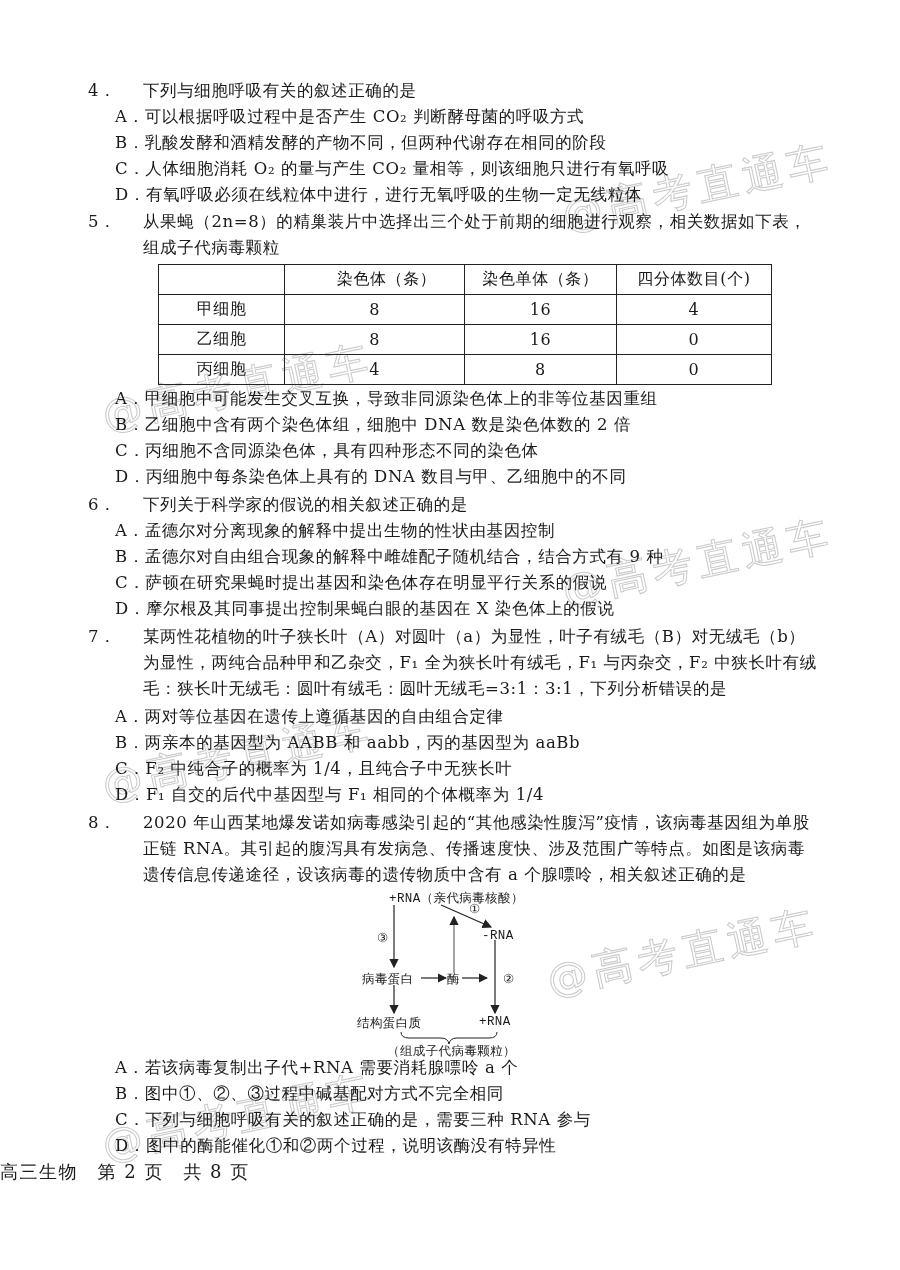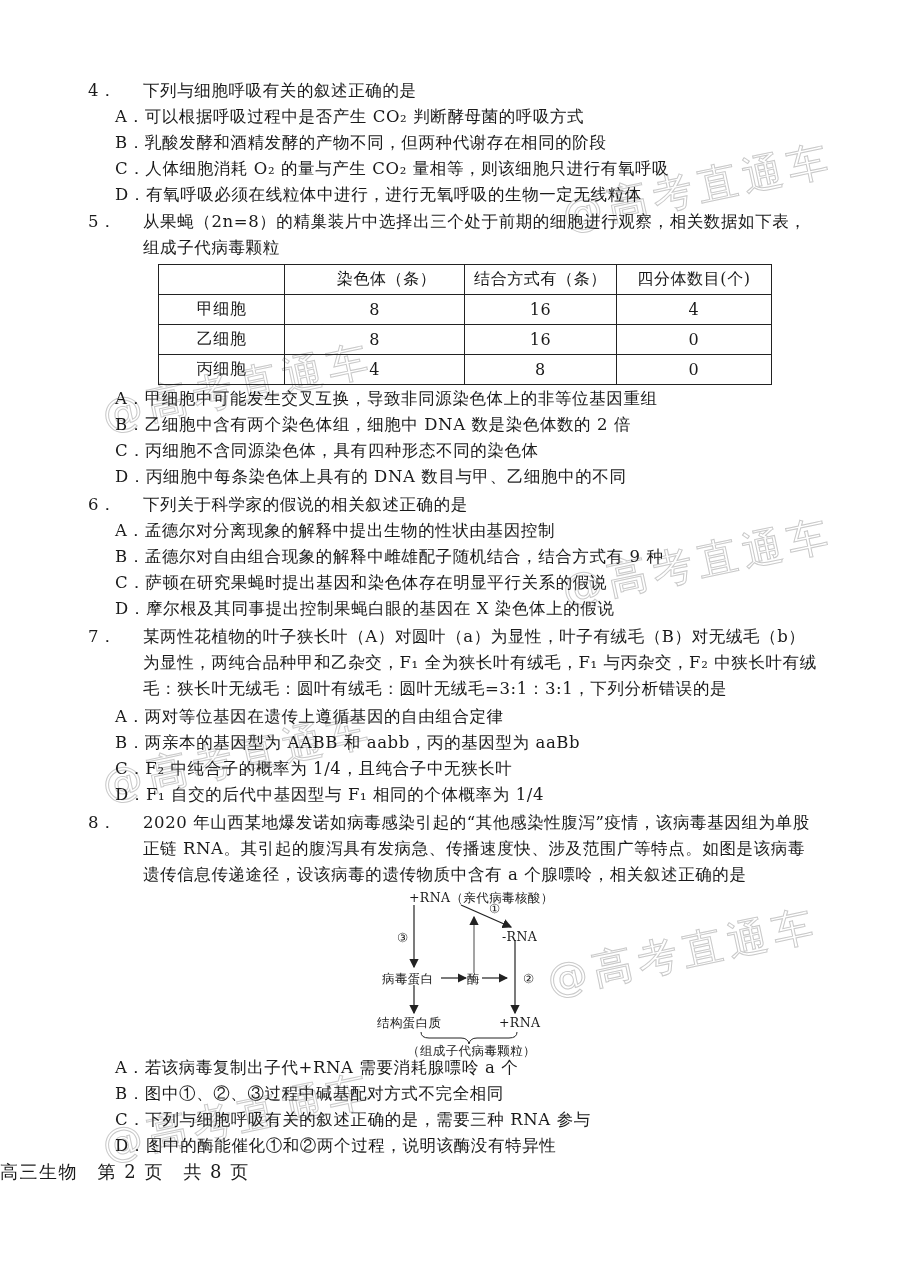--- a/index.html
+++ b/index.html
@@ -20,21 +20,21 @@
     border-collapse: collapse; font-size: 16px;
   }
   table.data td {
     border: 1px solid #222; height: 29px; text-align: center; padding: 0;
     letter-spacing: 0.6px;
   }
   table.data td.c0 { width: 122px; }
   table.data td.c1 { width: 150px; padding-left: 24px; }
   table.data td.c2 { width: 147px; }
   table.data td.c3 { width: 150px; }
-  .diagram { position: absolute; left: 369px; top: 885px; width: 200px; height: 180px; }
+  .diagram { position: absolute; left: 349px; top: 885px; width: 200px; height: 180px; font-family: Liberation Mono, monospace; }
   .dlabel { position: absolute; font-size: 12.5px; white-space: nowrap; letter-spacing: 0.4px; }
   .footer { position: absolute; top: 1160px; left: 0; width: 900px; text-align: left; font-size: 18px; letter-spacing: 1.5px; }
   .wm { position: absolute; font-size: 40px; color: transparent; -webkit-text-stroke: 1px #c9c9c9; transform: rotate(-12deg); white-space: nowrap; font-family: "DejaVu Sans", sans-serif; letter-spacing: 6px; pointer-events: none; }
 </style>
 </head>
 <body>
 
 <div class="wm" style="left:560px;top:160px;">@高考直通车</div>
 <div class="wm" style="left:100px;top:360px;">@高考直通车</div>
 <div class="wm" style="left:560px;top:535px;">@高考直通车</div>
@@ -54,21 +54,21 @@
 <div>
   <div class="line q" style="top:211px">5．</div>
   <div class="line qc" style="top:211px">从果蝇（2n=8）的精巢装片中选择出三个处于前期的细胞进行观察，相关数据如下表，</div>
   <div class="line qc" style="top:237px">组成子代病毒颗粒</div>
 
   <table class="data">
     <tbody>
         <tr>
       <td class="c0"></td>
       <td class="c1">染色体（条）</td>
-      <td class="c2">结合方式有（条）</td>
+      <td class="c2">染色单体（条）</td>
       <td class="c3">四分体数目(个)</td>
     </tr>
     <tr>
       <td>甲细胞</td>
       <td>8</td>
       <td>16</td>
       <td>4</td>
     </tr>
     <tr>
       <td>乙细胞</td>

